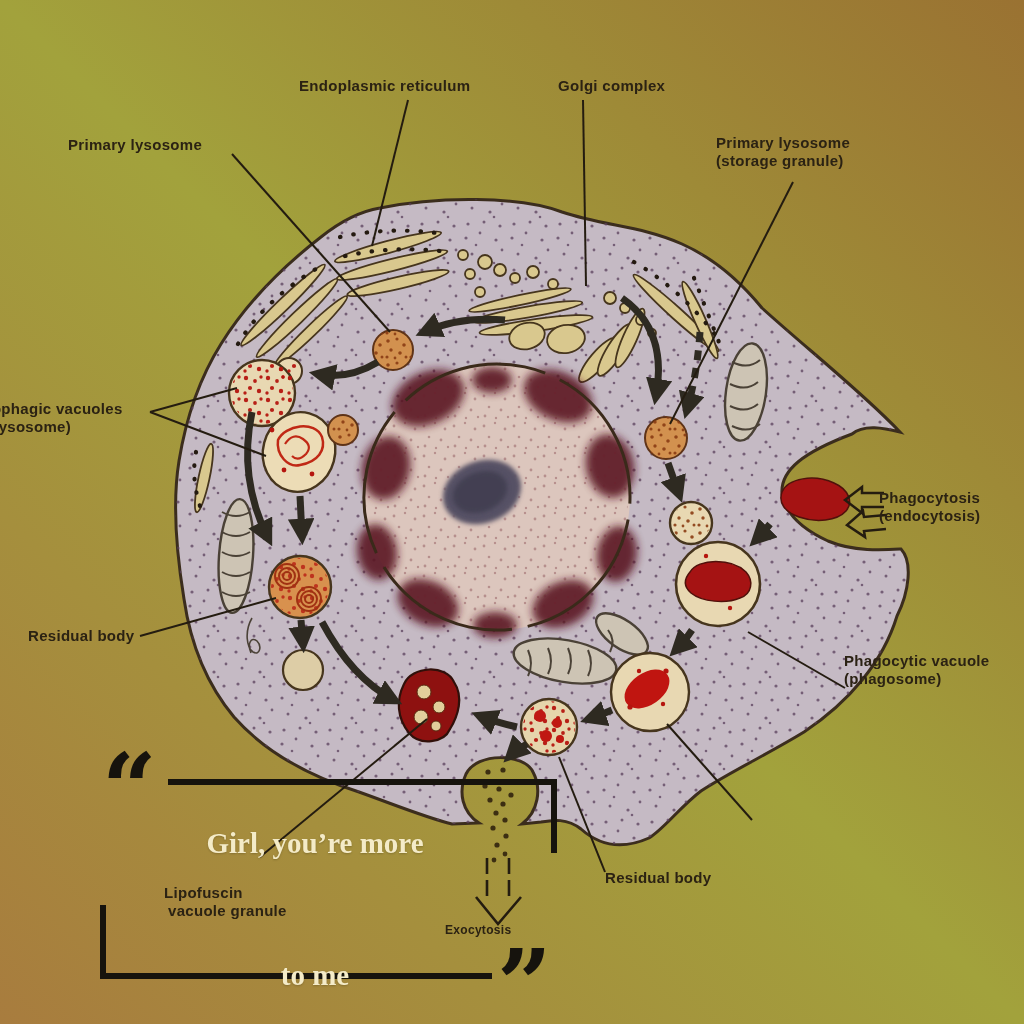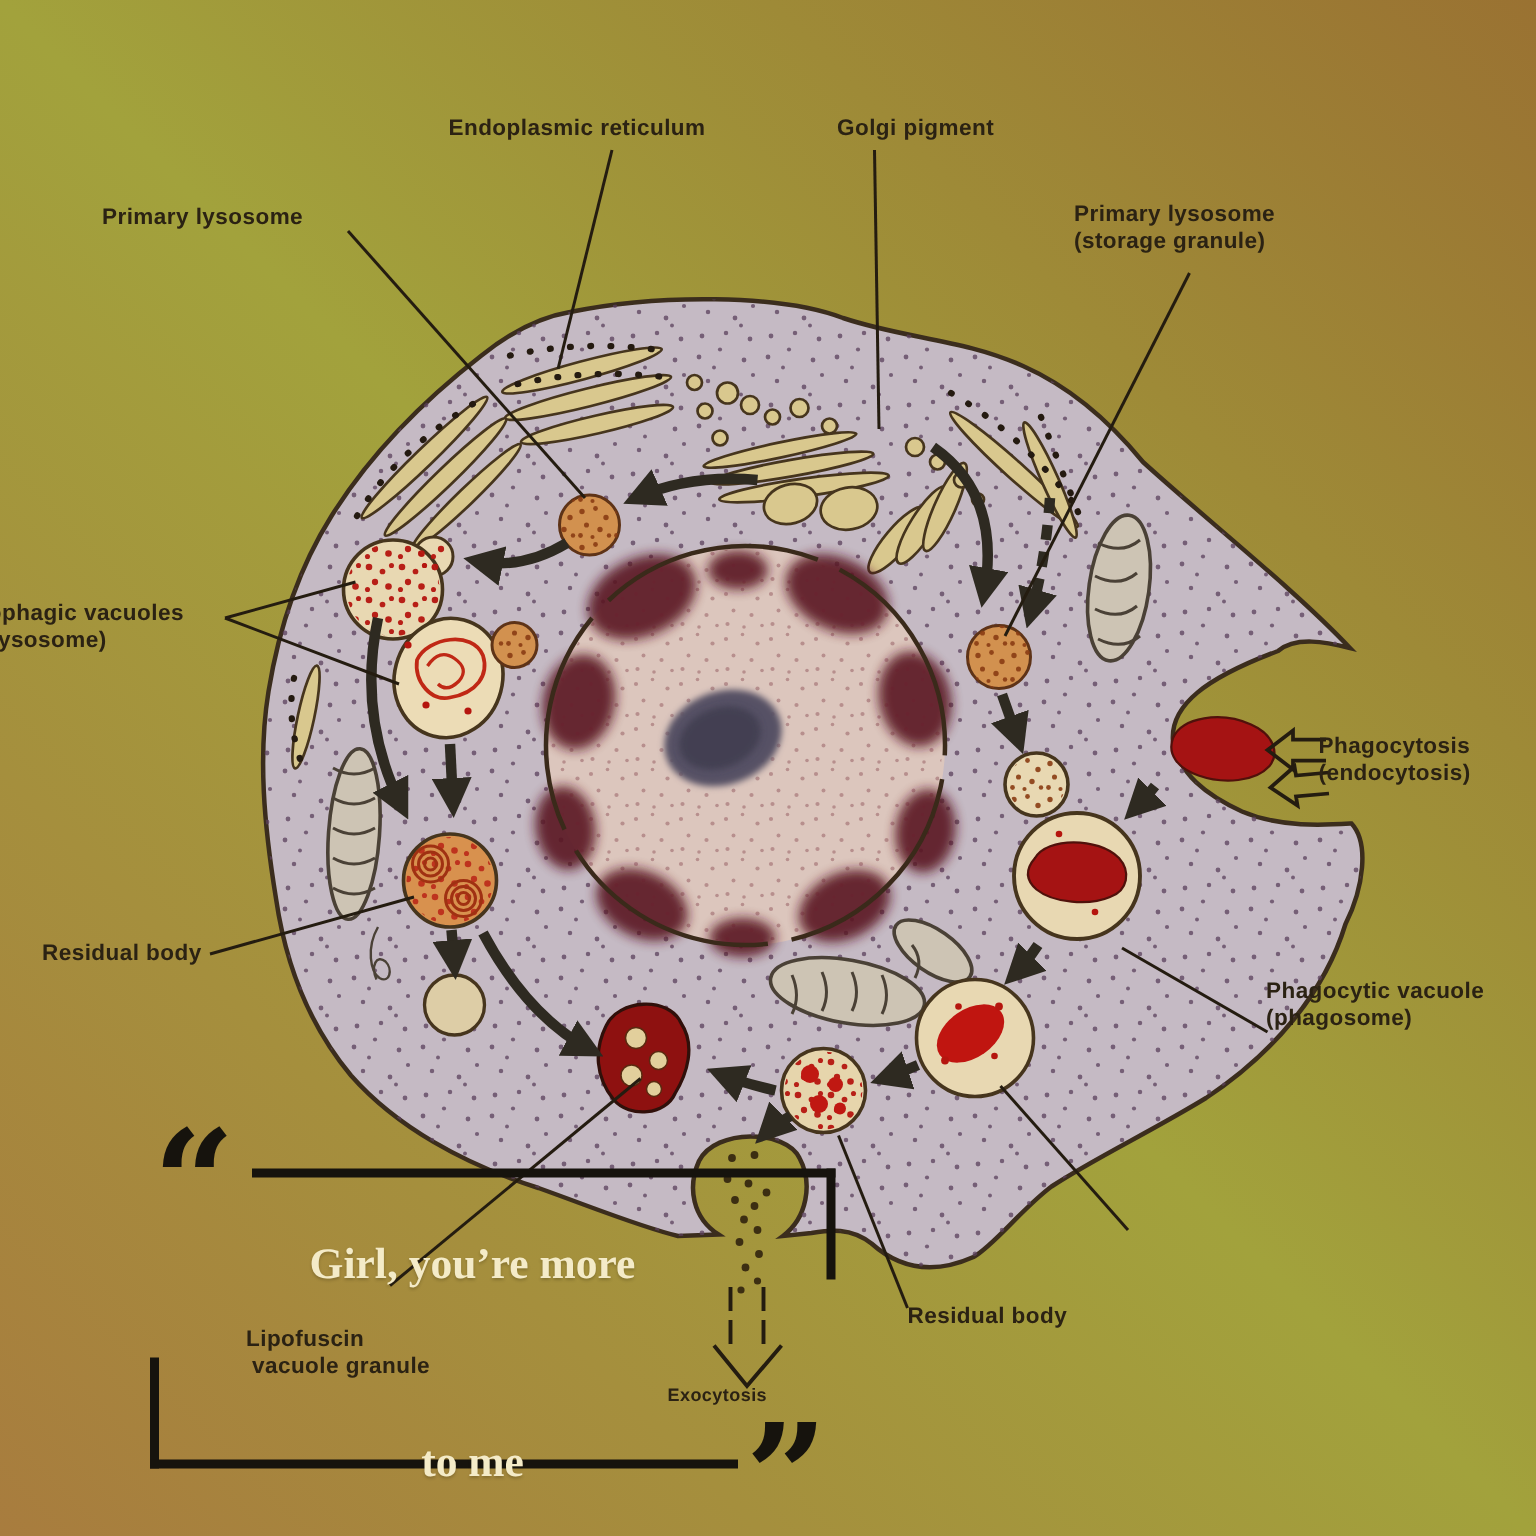--- a/index.html
+++ b/index.html
@@ -326,21 +326,21 @@
     <path d="M150,412 L237,388 M150,412 L266,456"></path>
     <path d="M140,636 L276,598"></path>
     <path d="M845,688 L748,632"></path>
     <path d="M752,820 L667,724"></path>
     <path d="M605,872 L559,757"></path>
     <path d="M260,857 L427,719"></path>
   </g>
 </svg>
 
   <div class="lbl" style="left:299px;top:77px">Endoplasmic reticulum</div>
-  <div class="lbl" style="left:558px;top:77px">Golgi pigment</div>
+  <div class="lbl" style="left:558px;top:77px">Golgi complex</div>
   <div class="lbl" style="left:68px;top:136px">Primary lysosome</div>
   <div class="lbl" style="left:716px;top:134px">
     <div>Primary lysosome</div>
     <div>(storage granule)</div>
   </div>
   <div class="lbl" style="left:-44px;top:400px">
     <div style="margin-left:10px">Autophagic vacuoles</div>
     <div>(autolysosome)</div>
   </div>
   <div class="lbl" style="left:28px;top:627px">Residual body</div>

